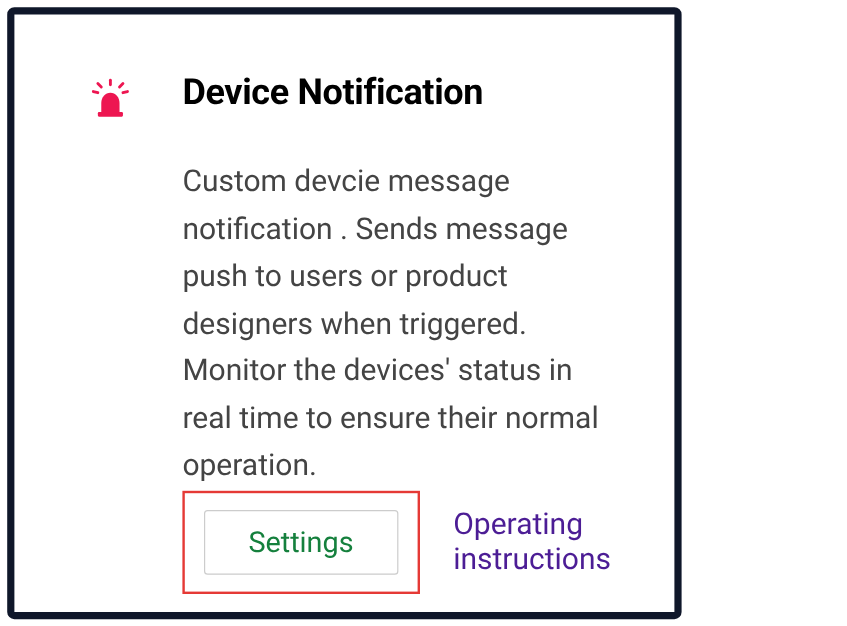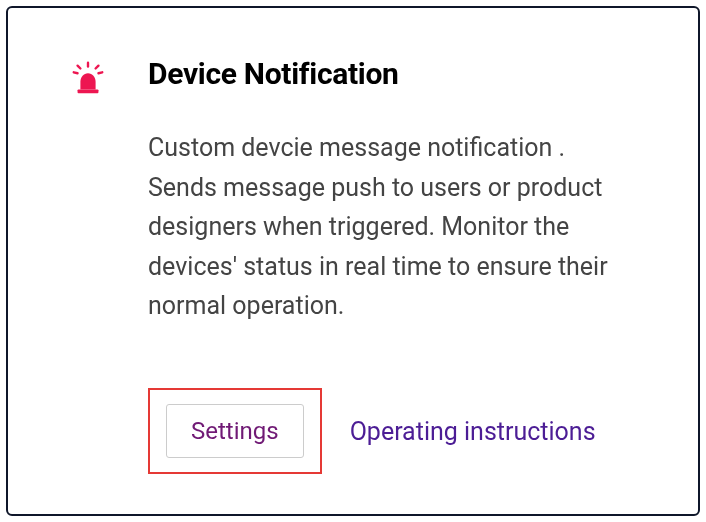--- a/index.html
+++ b/index.html
@@ -6,24 +6,24 @@
       margin: 0;
       padding: 0;
       box-sizing: border-box;
     }
     body {
       font-family: -apple-system, BlinkMacSystemFont, "Segoe UI", Roboto, Helvetica, Arial, sans-serif;
       background: #fff;
       padding: 6px;
     }
     .card {
-      border: 2px solid #0f172a;
+      border: 6px solid #0f172a;
       border-radius: 6px;
       padding: 48px 60px 40px 60px;
-      width: 694px;
+      width: 562px;
       height: 510px;
       display: flex;
       flex-direction: column;
     }
     .header-row {
       display: flex;
       align-items: flex-start;
       gap: 40px;
     }
     .icon-wrap {
@@ -62,23 +62,23 @@
     }
     .settings-highlight {
       border: 2.5px solid #e53935;
       padding: 14px 16px;
       display: inline-flex;
     }
     .settings-button {
       background: #fff;
       border: 1px solid #ccc;
       border-radius: 3px;
-      padding: 12px 24px;
+      padding: 12px 36px;
       font-size: 24px;
-      color: #701a75;
+      color: #15803d;
       cursor: pointer;
       font-family: inherit;
     }
     .instructions-link {
       color: #4c1d95;
       font-size: 25px;
       text-decoration: none;
       cursor: pointer;
     }
   </style>

